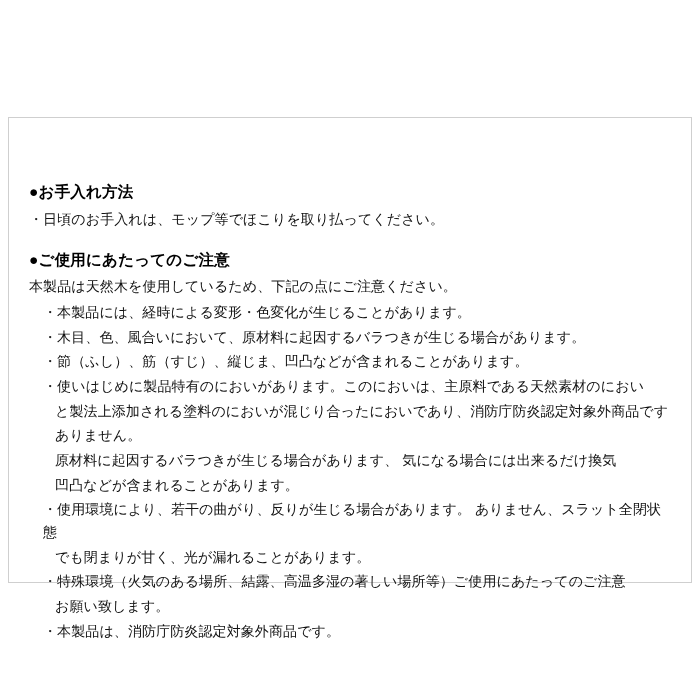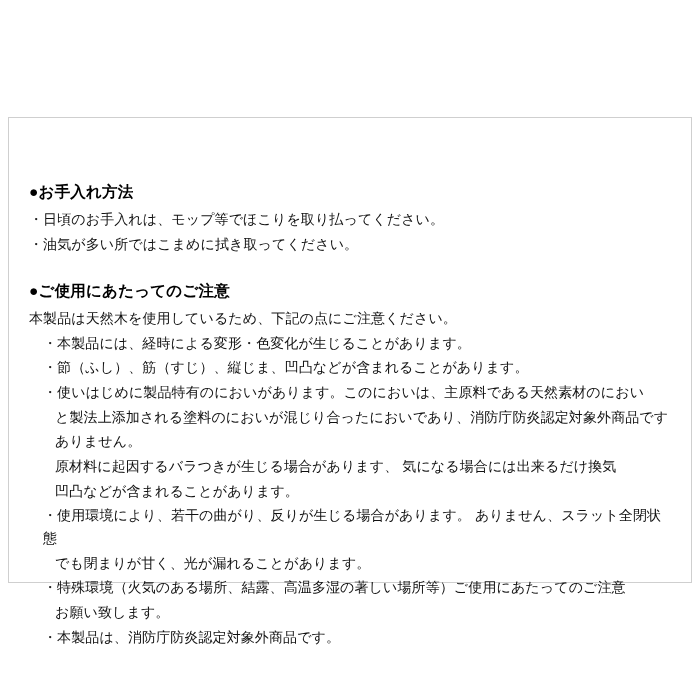--- a/index.html
+++ b/index.html
@@ -54,44 +54,45 @@
     letter-spacing: 0.1px;
   }
   .line.indent {
     padding-left: 14px;
     text-indent: -0.0em;
   }
   .line.cont {
     padding-left: 26px;
   }
   .section2 {
-    margin-top: 23px;
+    margin-top: 17px;
   }
   .intro {
     margin-bottom: 2px;
+    font-family: Liberation Serif, serif;
   }
 </style>
 </head>
 <body>
 
 <div class="page">
   <div class="card">
     <div class="card-inner">
 
       <div class="section">
         <div class="section-heading">●お手入れ方法</div>
         <div class="line">・日頃のお手入れは、モップ等でほこりを取り払ってください。</div>
-        <div class="line">・油気が多い所ではこまめに拭き取ってください。</div>
       </div>
 
       <div class="section section2">
         <div class="section-heading">●ご使用にあたってのご注意</div>
         <div class="line intro">本製品は天然木を使用しているため、下記の点にご注意ください。</div>
 
         <div class="line indent">・本製品には、経時による変形・色変化が生じることがあります。</div>
+        <div class="line indent">・木目、色、風合いにおいて、原材料に起因するバラつきが生じる場合があります。</div>
         <div class="line indent">・節（ふし）、筋（すじ）、縦じま、凹凸などが含まれることがあります。</div>
         <div class="line indent">・使いはじめに製品特有のにおいがあります。このにおいは、主原料である天然素材のにおい</div>
         <div class="line cont">と製法上添加される塗料のにおいが混じり合ったにおいであり、消防庁防炎認定対象外商品です</div>
         <div class="line cont">ありません。</div>
         <div class="line cont">原材料に起因するバラつきが生じる場合があります、 気になる場合には出来るだけ換気</div>
         <div class="line cont">凹凸などが含まれることがあります。</div>
         <div class="line indent">・使用環境により、若干の曲がり、反りが生じる場合があります。 ありません、スラット全閉状態</div>
         <div class="line cont">でも閉まりが甘く、光が漏れることがあります。</div>
         <div class="line indent">・特殊環境（火気のある場所、結露、高温多湿の著しい場所等）ご使用にあたってのご注意</div>
         <div class="line cont">お願い致します。</div>

